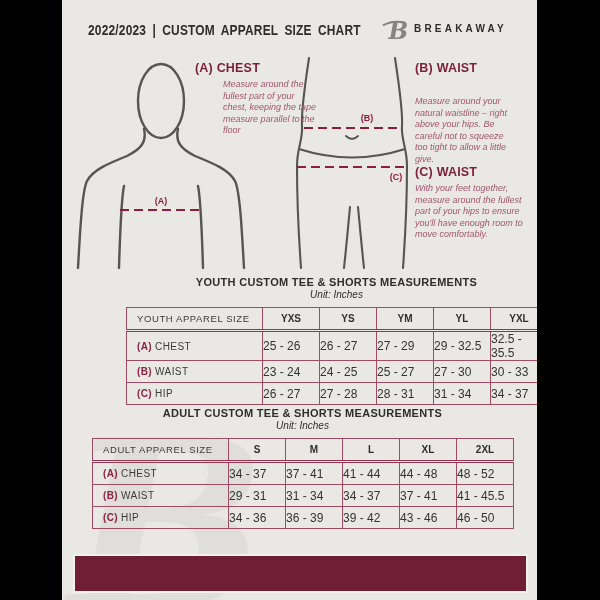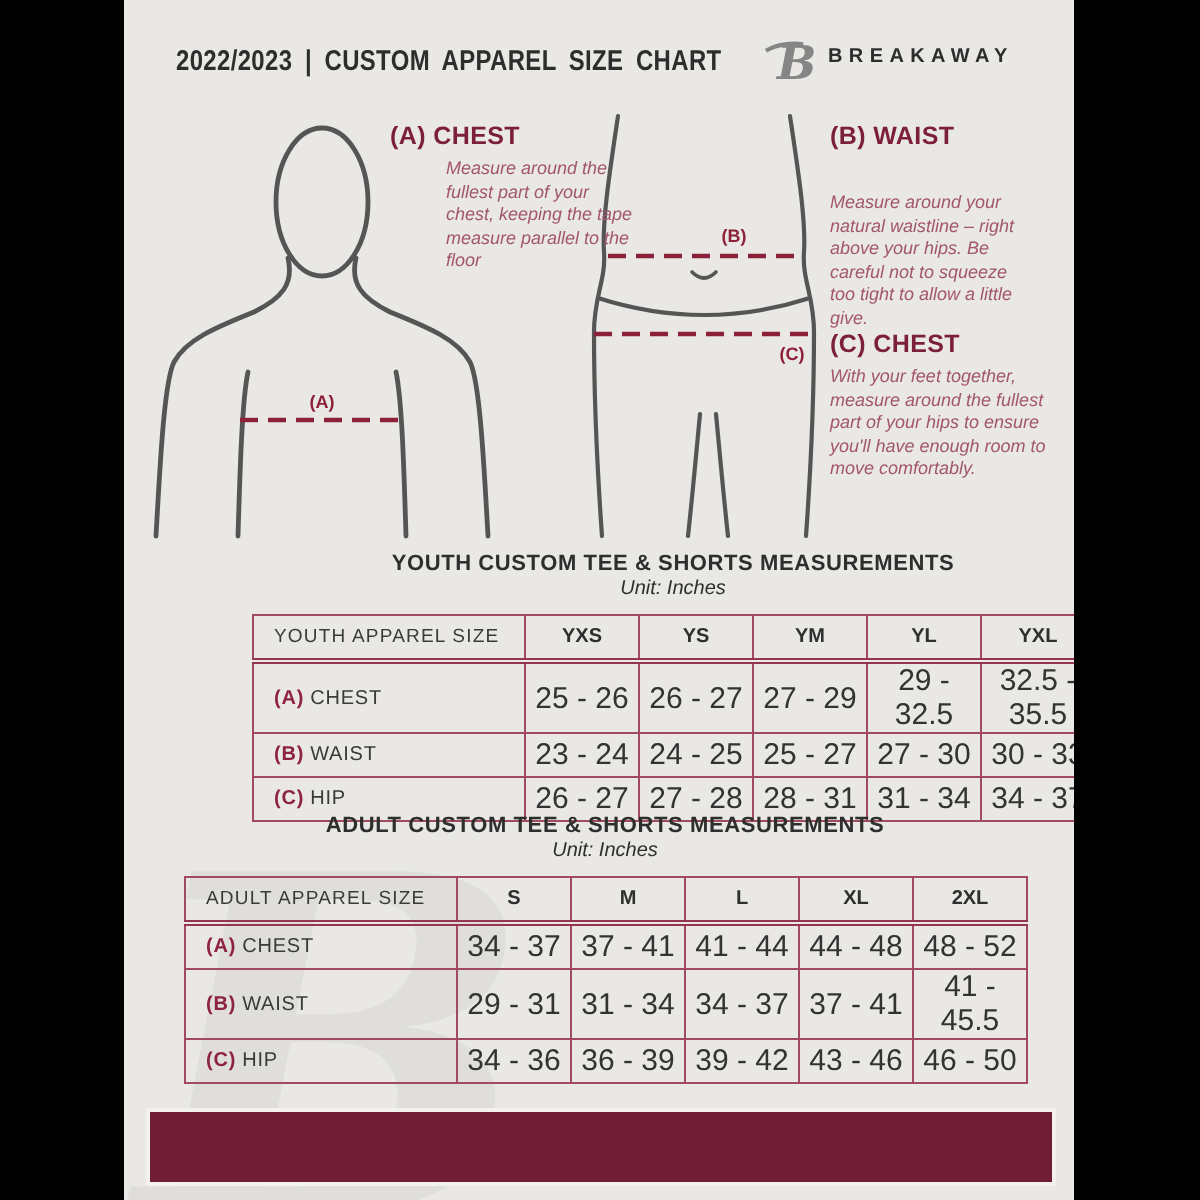--- a/index.html
+++ b/index.html
@@ -59,21 +59,21 @@
   .tbl-adult { top:407px; }
   .tbl-title { text-align:center; font-size:11px; font-weight:bold; color:#2e2e2e; letter-spacing:0.3px; }
   .tbl-unit  { text-align:center; font-size:10px; font-style:italic; color:#2e2e2e; margin-top:1px; }
   table { border-collapse:collapse; table-layout:fixed; width:421px; margin-top:7px; }
   th, td { border:1px solid #a04b61; height:21px; padding:0; }
   thead th { border-bottom:3px double #963550; }
   th.size-h { font-size:10px; font-weight:bold; color:#2f2f2f; text-align:center; }
   th.lbl-h  { font-size:9.5px; font-weight:normal; color:#3a3a3a; text-align:left;
               padding-left:10px; letter-spacing:0.6px;margin-left:11px; }
   td.lbl { text-align:left; padding-left:10px; font-size:10px; color:#3a3a3a; letter-spacing:0.4px; }
-  td.val { text-align:center; font-size:15px; color:#333; }
+  td.val { text-align:left; font-size:12px; color:#333; }
   .pfx { color:#8e2340; font-weight:bold; margin-right:3px; }
 
   
   .footer-bar {
     position:absolute; left:11px; top:554px; width:455px; height:39px;
     background:#701d36; border:2px solid #f2f1ee; box-sizing:border-box; z-index:1;
   }
 </style>
 </head>
 <body>
@@ -114,21 +114,21 @@
     <path d="M297 167 H407" stroke="#8e1f38" stroke-width="2.2" stroke-dasharray="9 5" fill="none"></path>
     <text x="161" y="204" text-anchor="middle" font-size="9" font-weight="bold" fill="#8e1f38">(A)</text>
     <text x="367" y="121" text-anchor="middle" font-size="9" font-weight="bold" fill="#8e1f38">(B)</text>
     <text x="396" y="180" text-anchor="middle" font-size="9" font-weight="bold" fill="#8e1f38">(C)</text>
   </svg>
 
   <div class="inst-heading h-chest">(A) CHEST</div>
   <div class="inst-body b-chest">Measure around the fullest part of your chest, keeping the tape measure parallel to the floor</div>
   <div class="inst-heading h-waist">(B) WAIST</div>
   <div class="inst-body b-waist">Measure around your natural waistline – right above your hips. Be careful not to squeeze too tight to allow a little give.</div>
-  <div class="inst-heading h-hips">(C) CHEST</div>
+  <div class="inst-heading h-hips">(C) WAIST</div>
   <div class="inst-body b-hips">With your feet together, measure around the fullest part of your hips to ensure you'll have enough room to move comfortably.</div>
 
   <div class="watermark">B</div>
 
   <div class="tbl-section tbl-youth">
     <div class="tbl-title">YOUTH CUSTOM TEE &amp; SHORTS MEASUREMENTS</div>
     <div class="tbl-unit">Unit: Inches</div>
     <table>
       <colgroup>
           <col style="width:136px">

